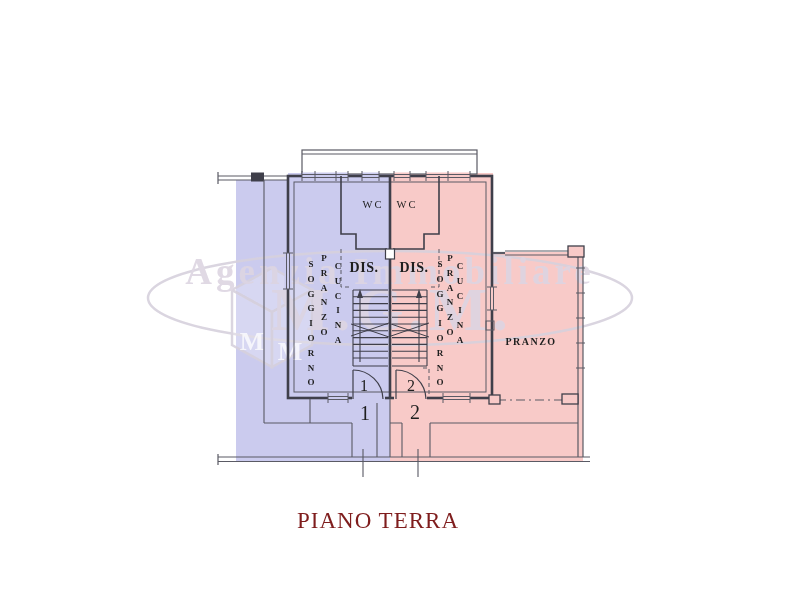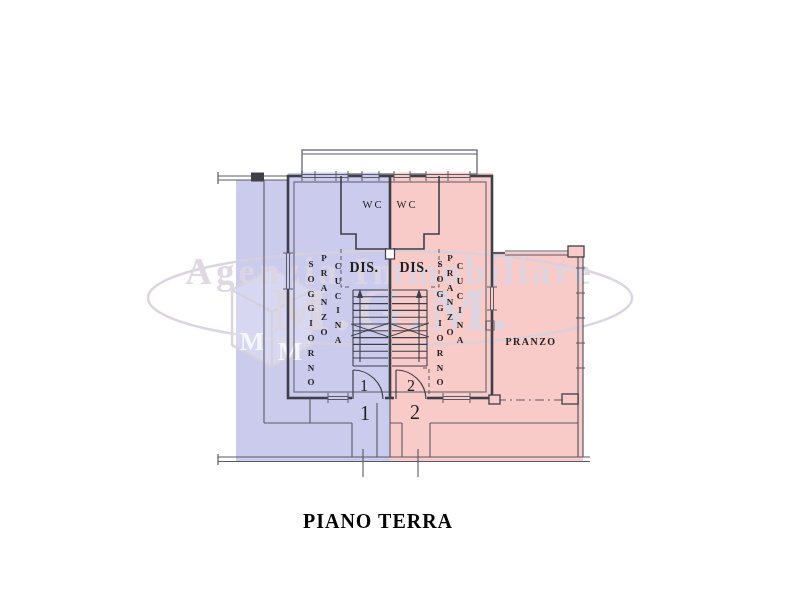--- a/index.html
+++ b/index.html
@@ -6,21 +6,21 @@
   .stage{position:relative;width:800px;height:600px;background:#ffffff;overflow:hidden;
          font-family:"Liberation Serif", serif;}
   .stage svg{position:absolute;left:0;top:0;}
   .lbl{position:absolute;transform:translate(-50%,-50%);color:#1e1e1e;white-space:nowrap;
        font-family:"Liberation Serif", serif;}
   .wc{font-size:10.5px;font-weight:normal;letter-spacing:2px;}
   .dis{font-size:14px;font-weight:bold;letter-spacing:.5px;}
   .portico{font-size:10px;font-weight:bold;letter-spacing:1.5px;}
   .doornum{font-size:16px;}
   .yardnum{font-size:20px;}
-  .title{font-size:20px;font-weight:bold;letter-spacing:1px;color:#000000;}
+  .title{font-size:23px;font-weight:normal;letter-spacing:1px;color:#7f1d1d;}
   .vlbl{position:absolute;width:12px;text-align:center;writing-mode:vertical-rl;
         text-orientation:upright;font-size:9px;font-weight:bold;letter-spacing:4.8px;
         line-height:1;color:#1e1e1e;font-family:"Liberation Serif", serif;}
 </style>
 </head>
 <body>
 
 <div class="stage">
 
 <svg width="800" height="600" viewBox="0 0 800 600">

